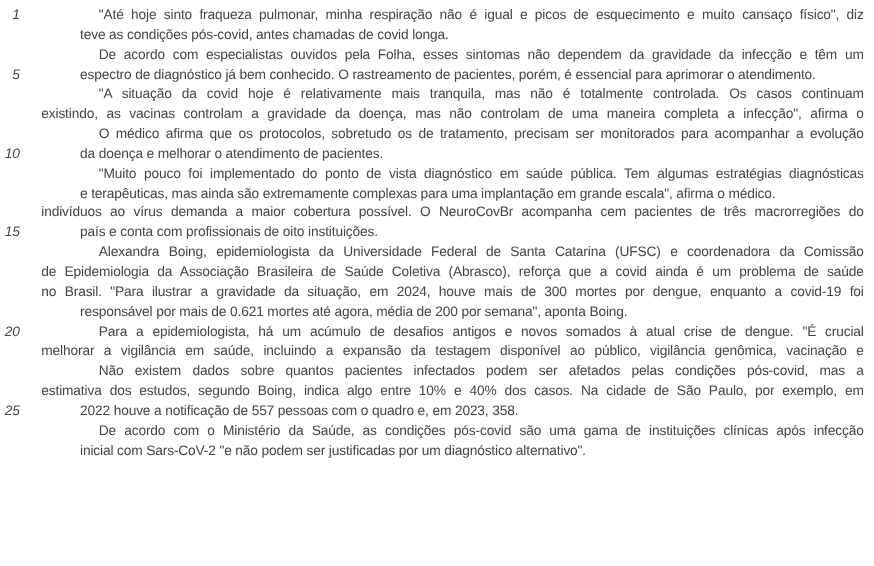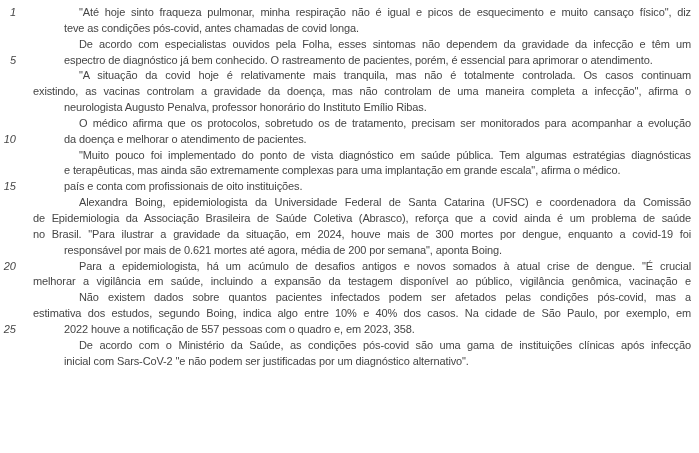--- a/index.html
+++ b/index.html
@@ -74,37 +74,37 @@
     <div class="row">
       <span class="num"></span>
       <div class="txt indent">"A situação da covid hoje é relativamente mais tranquila, mas não é totalmente controlada. Os casos continuam</div>
     </div>
     <div class="row">
       <span class="num"></span>
       <div class="txt">existindo, as vacinas controlam a gravidade da doença, mas não controlam de uma maneira completa a infecção", afirma o</div>
     </div>
     <div class="row">
       <span class="num"></span>
-      <div class="txt end">neurologista Augusto Penalva, professor honorário do Instituto Emílio Ribas.</div>
-    </div>
-    <div class="row">
-      <span class="num"></span>
       <div class="txt indent">O médico afirma que os protocolos, sobretudo os de tratamento, precisam ser monitorados para acompanhar a evolução</div>
     </div>
     <div class="row">
       <span class="num">10</span>
       <div class="txt end">da doença e melhorar o atendimento de pacientes.</div>
     </div>
     <div class="row">
       <span class="num"></span>
       <div class="txt indent">"Muito pouco foi implementado do ponto de vista diagnóstico em saúde pública. Tem algumas estratégias diagnósticas</div>
     </div>
     <div class="row">
       <span class="num"></span>
       <div class="txt end">e terapêuticas, mas ainda são extremamente complexas para uma implantação em grande escala", afirma o médico.</div>
+    </div>
+    <div class="row">
+      <span class="num"></span>
+      <div class="txt">indivíduos ao vírus demanda a maior cobertura possível. O NeuroCovBr acompanha cem pacientes de três macrorregiões do</div>
     </div>
     <div class="row">
       <span class="num">15</span>
       <div class="txt end">país e conta com profissionais de oito instituições.</div>
     </div>
     <div class="row">
       <span class="num"></span>
       <div class="txt indent">Alexandra Boing, epidemiologista da Universidade Federal de Santa Catarina (UFSC) e coordenadora da Comissão</div>
     </div>
     <div class="row">

